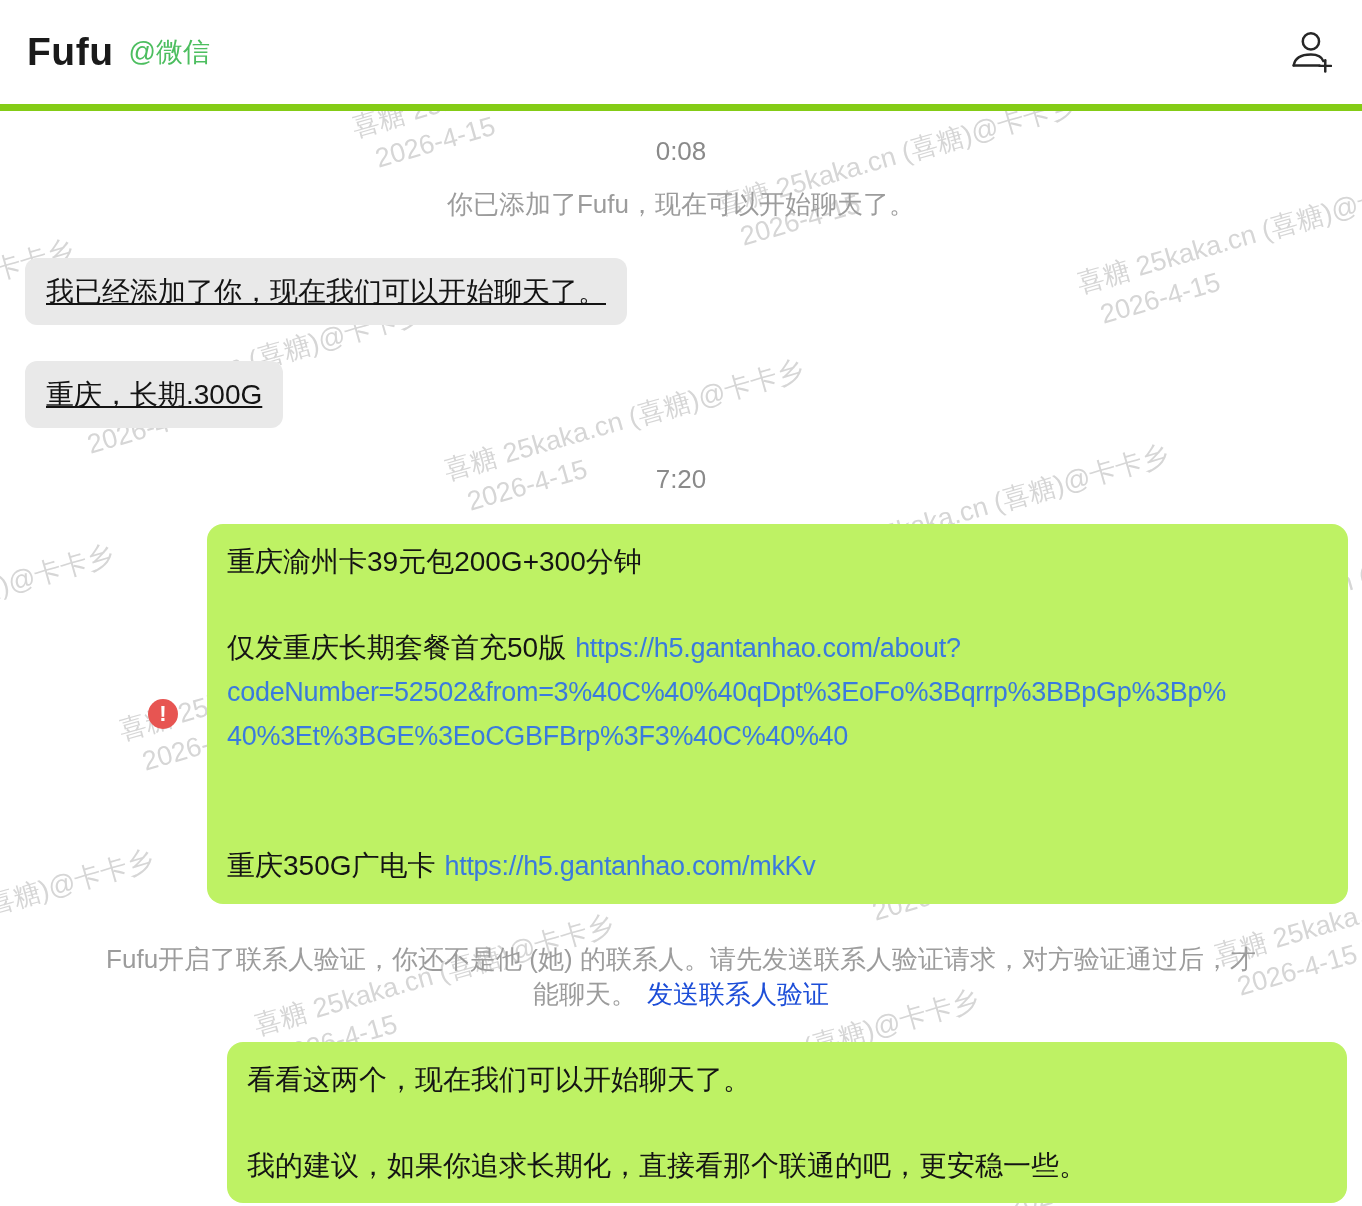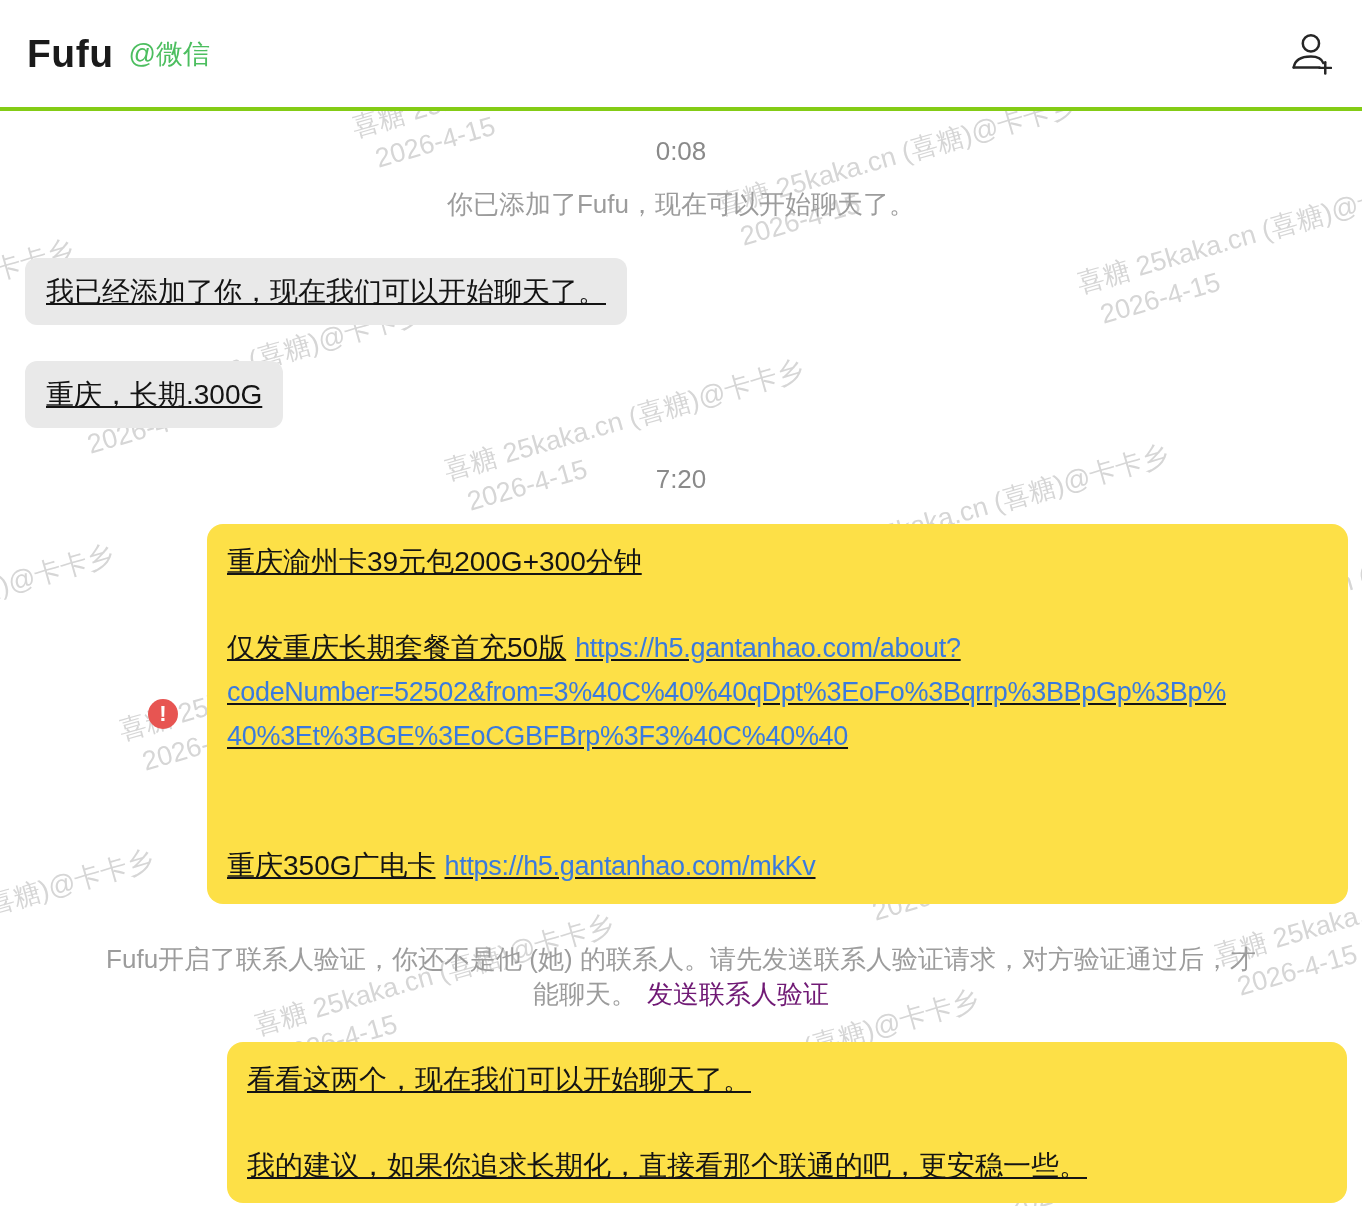--- a/index.html
+++ b/index.html
@@ -11,56 +11,56 @@
   .page{position:absolute;inset:0;}
 
   
   .watermarks{position:absolute;inset:0;z-index:0;pointer-events:none;overflow:hidden;}
   .wm-tile{position:absolute;transform-origin:0 0;font-size:27px;line-height:34px;white-space:nowrap;}
   .wm-tile .wm2{margin-left:14px;margin-top:2px;}
 
   
   header{
     position:relative;z-index:2;height:111px;background:#ffffff;
-    border-bottom:4px solid #84cc16;display:flex;align-items:center;padding:0 27px;box-sizing:border-box;
+    border-bottom:7px solid #84cc16;display:flex;align-items:center;padding:0 27px;box-sizing:border-box;
   }
   .title{font-size:39px;font-weight:bold;color:#1a1a1a;letter-spacing:.5px;}
   .tag{font-size:27px;color:#4cbe5f;margin-left:15px;font-weight:500;}
   .spacer{flex:1;}
   .addicon{width:52px;height:52px;display:flex;align-items:center;justify-content:center;cursor:pointer;}
 
   
   main{position:relative;z-index:1;}
   .time{text-align:center;font-size:26px;color:#8a8a8a;line-height:31px;}
   .t1{margin-top:25px;}
   .t2{margin-top:36px;}
   .notice{
     text-align:center;font-size:26px;color:#9c9c9c;line-height:35px;
     max-width:1160px;margin-left:auto;margin-right:auto;
   }
   .n1{margin-top:20px;}
   .n2{margin-top:38px;}
-  .vlink{color:#701a75;text-decoration:none;margin-left:10px;cursor:pointer;}
+  .vlink{color:#1d4ed8;text-decoration:none;margin-left:10px;cursor:pointer;}
 
   .bubble{box-sizing:border-box;font-size:28px;color:#141414;}
   .bubble.gray{
     background:#e9e9e9;border-radius:12px;width:fit-content;
     margin-left:25px;padding:17px 21px;line-height:33px;text-decoration:underline;
   }
   .g1{margin-top:36px;}
   .g2{margin-top:36px;}
 
   .msg-row{display:flex;justify-content:flex-end;align-items:center;margin-top:29px;}
   .error-icon{
     width:30px;height:30px;border-radius:50%;background:#e75552;color:#ffffff;
     display:flex;align-items:center;justify-content:center;margin-right:29px;flex:0 0 auto;
     font-size:22px;font-weight:bold;cursor:pointer;
   }
   .bubble.blue{
-    background:#fde047;border-radius:16px;padding:16px 20px;line-height:43px;text-decoration:underline;
+    background:#bef264;border-radius:16px;padding:16px 20px;line-height:43px;
   }
   .b1{width:1141px;margin-right:14px;}
   .b2{width:1120px;margin-left:auto;margin-right:15px;margin-top:30px;}
   .ln{min-height:43px;}
   .blank{height:43px;}
   .lnk{color:#3a7ade;text-decoration:none;cursor:pointer;font-size:27px;letter-spacing:-0.3px;word-break:break-all;}
   .gap{margin-left:9px;}
 </style>
 </head>
 <body>

